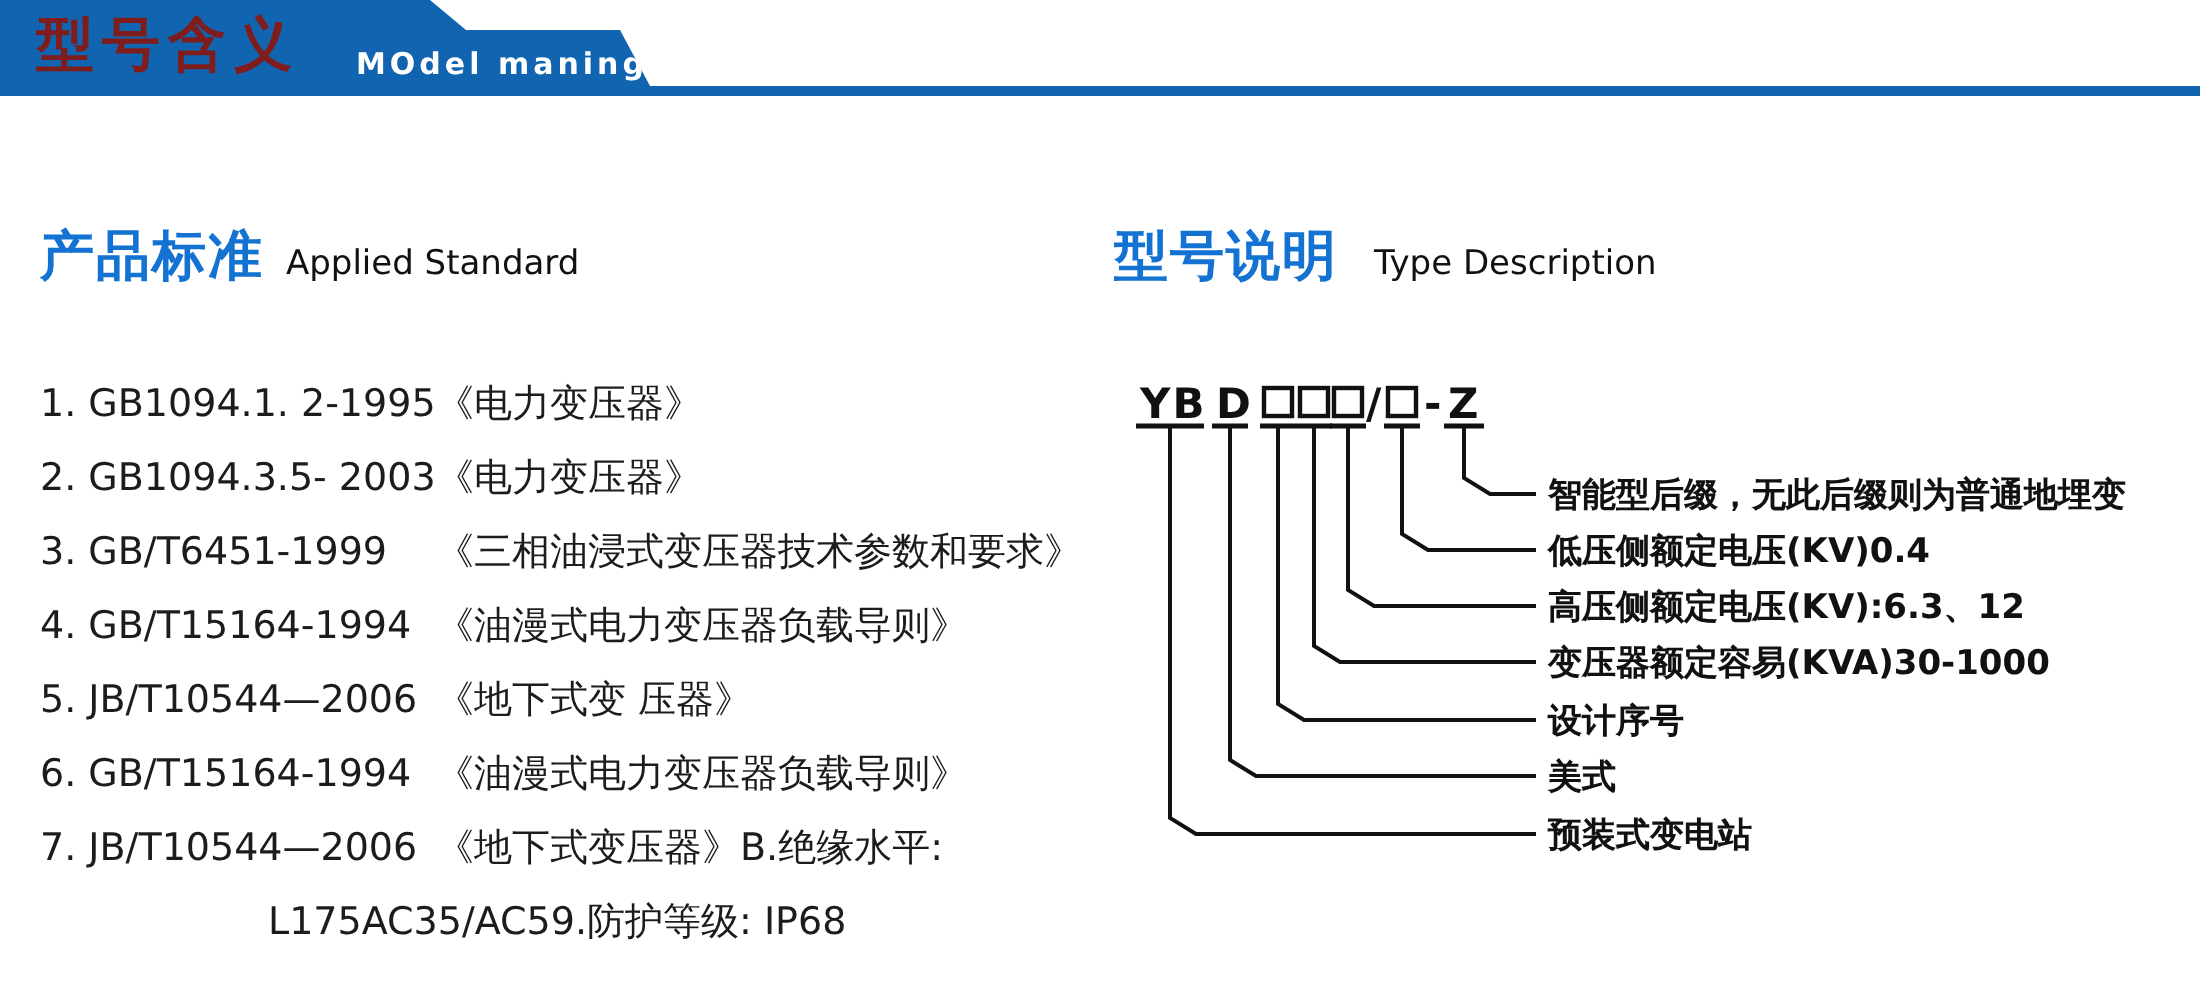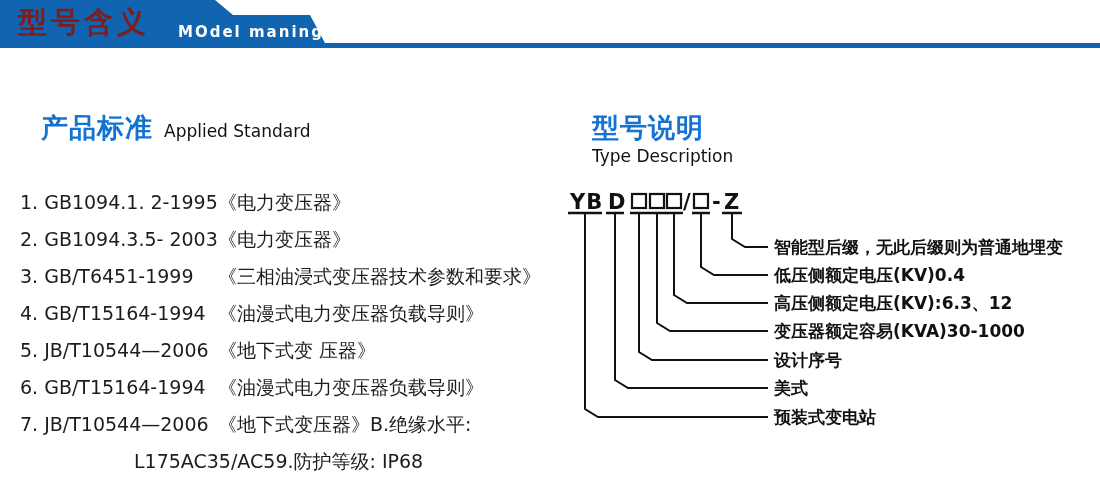--- a/index.html
+++ b/index.html
@@ -15,22 +15,22 @@
     position:absolute;left:18px;top:3px;font-size:29px;font-weight:bold;
     color:#7f1d1d;letter-spacing:4px;white-space:nowrap;
   }
   .banner-title-en{
     position:absolute;left:178px;top:23px;font-size:15px;font-weight:bold;
     color:#ffffff;letter-spacing:2px;white-space:nowrap;
   }
   
   .heading{position:absolute;display:flex;align-items:baseline;white-space:nowrap;}
   .heading-left{left:20px;top:110px;}
-  .heading-right{left:571px;top:110px;flex-direction:column;}
-  .heading-cn{font-size:27px;font-weight:bold;color:#1473d2;letter-spacing:1px;margin-left:21px;}
+  .heading-right{left:557px;top:110px;}
+  .heading-cn{font-size:27px;font-weight:bold;color:#1473d2;letter-spacing:1px;}
   .heading-en{font-size:17px;color:#111;margin-left:11px;}
   .heading-right .heading-en{margin-left:18px;}
   
   .standards{position:absolute;left:20px;top:184px;width:520px;}
   .std-row{display:flex;height:37px;line-height:37px;font-size:19px;white-space:nowrap;}
   .std-code{width:198px;flex:0 0 198px;}
   .std-title{flex:1;}
   .std-cont{margin-left:114px;height:37px;line-height:37px;font-size:19px;white-space:nowrap;}
   
   .diagram{position:absolute;left:556px;top:183px;width:560px;height:260px;}

